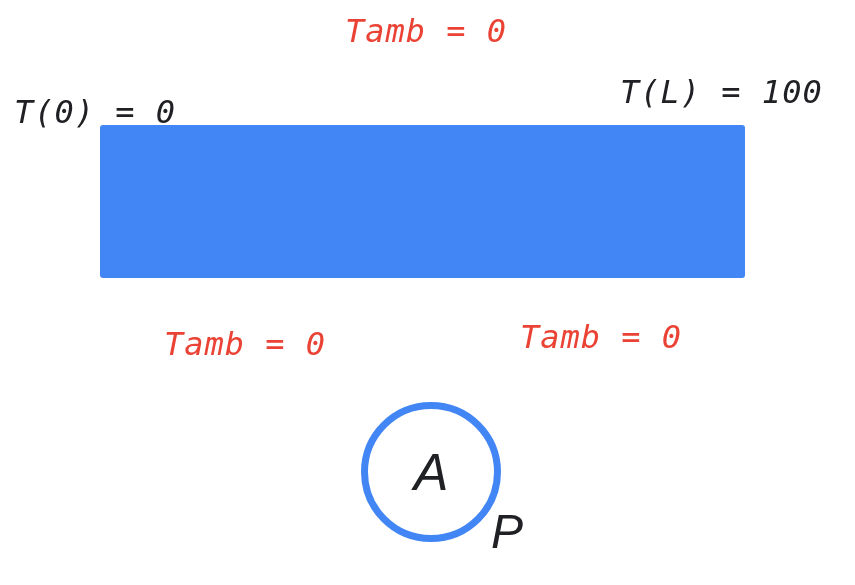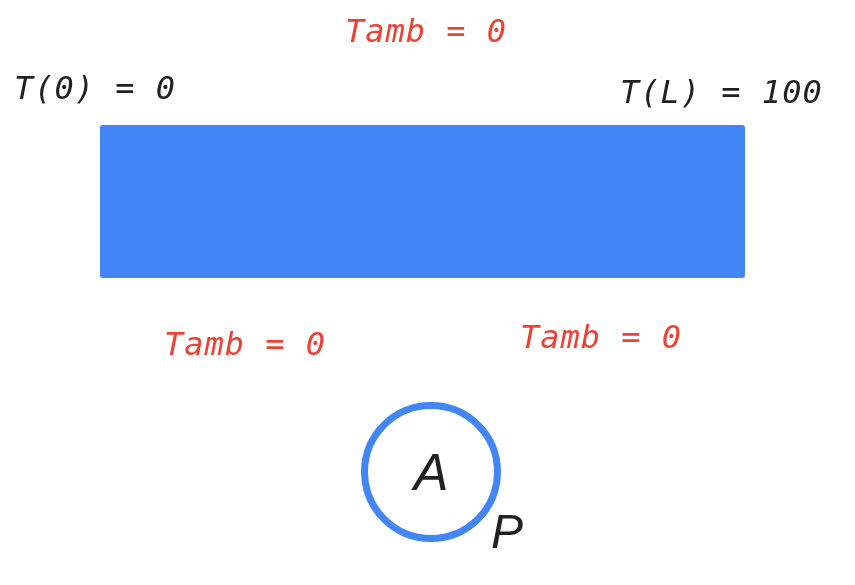--- a/index.html
+++ b/index.html
@@ -36,21 +36,21 @@
   }
   .centered {
     transform: translateX(-50%);
   }
   .tamb-top {
     left: 426px;
     top: 14px;
   }
   .t-left {
     left: 14px;
-    top: 71px;
+    top: 95px;
   }
   .t-right {
     left: 620px;
     top: 75px;
   }
   .rod {
     position: absolute;
     left: 100px;
     top: 125px;
     width: 645px;

